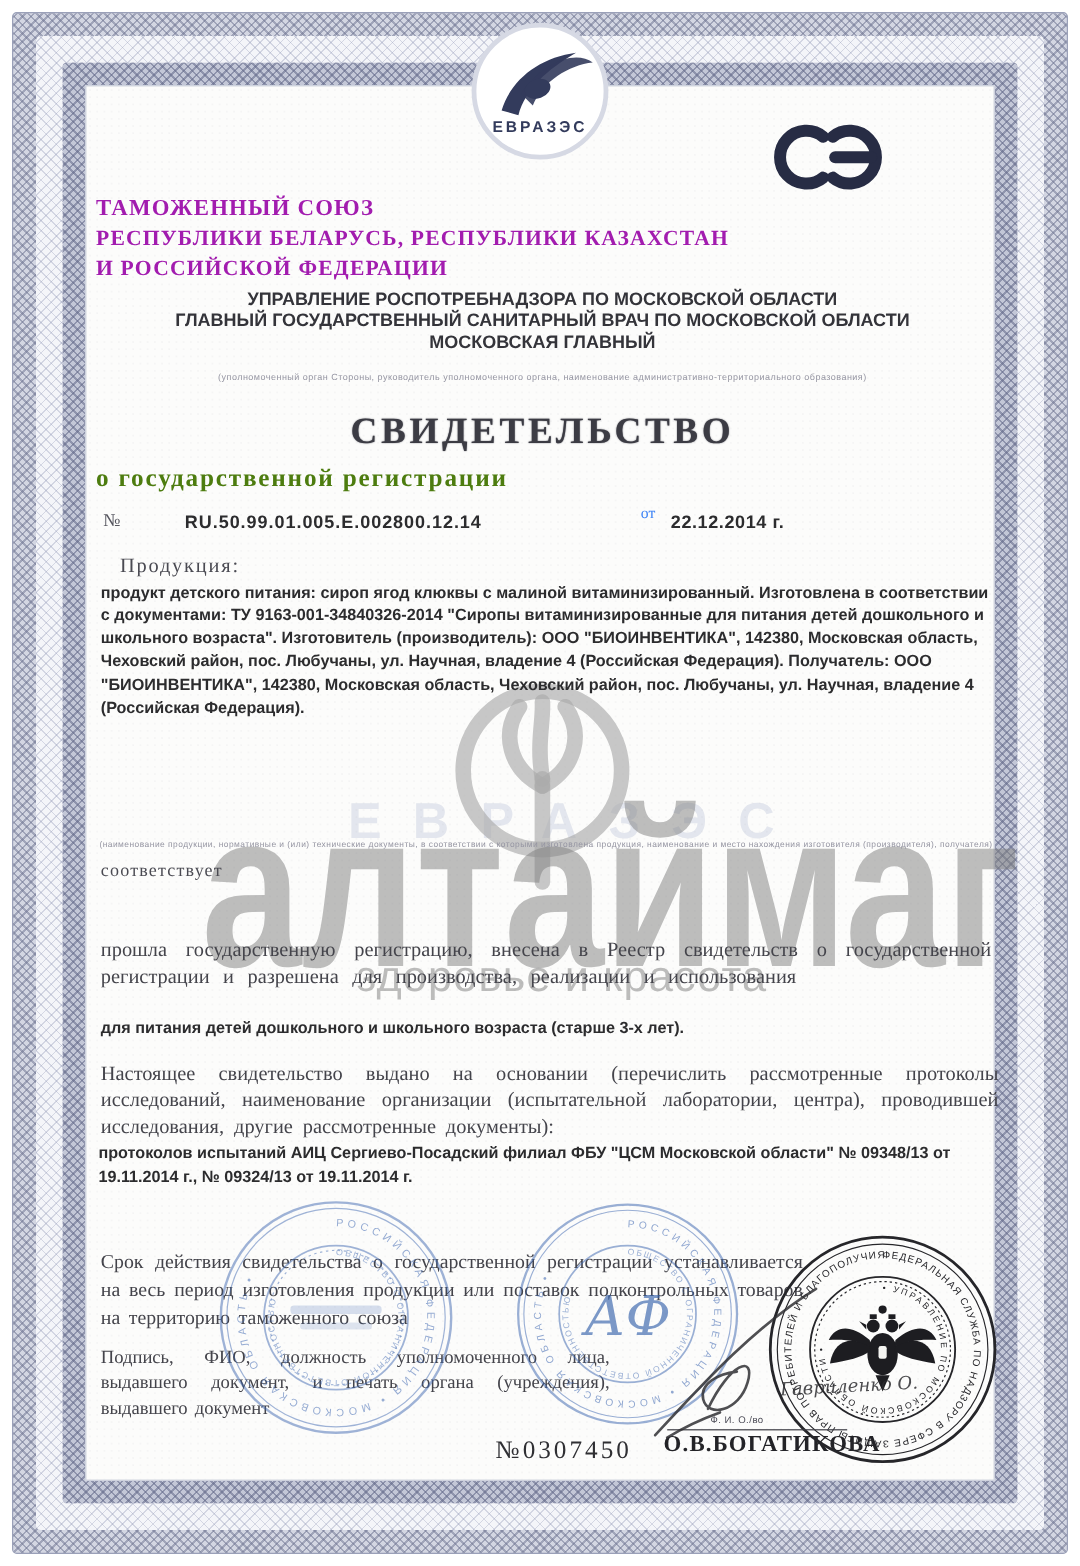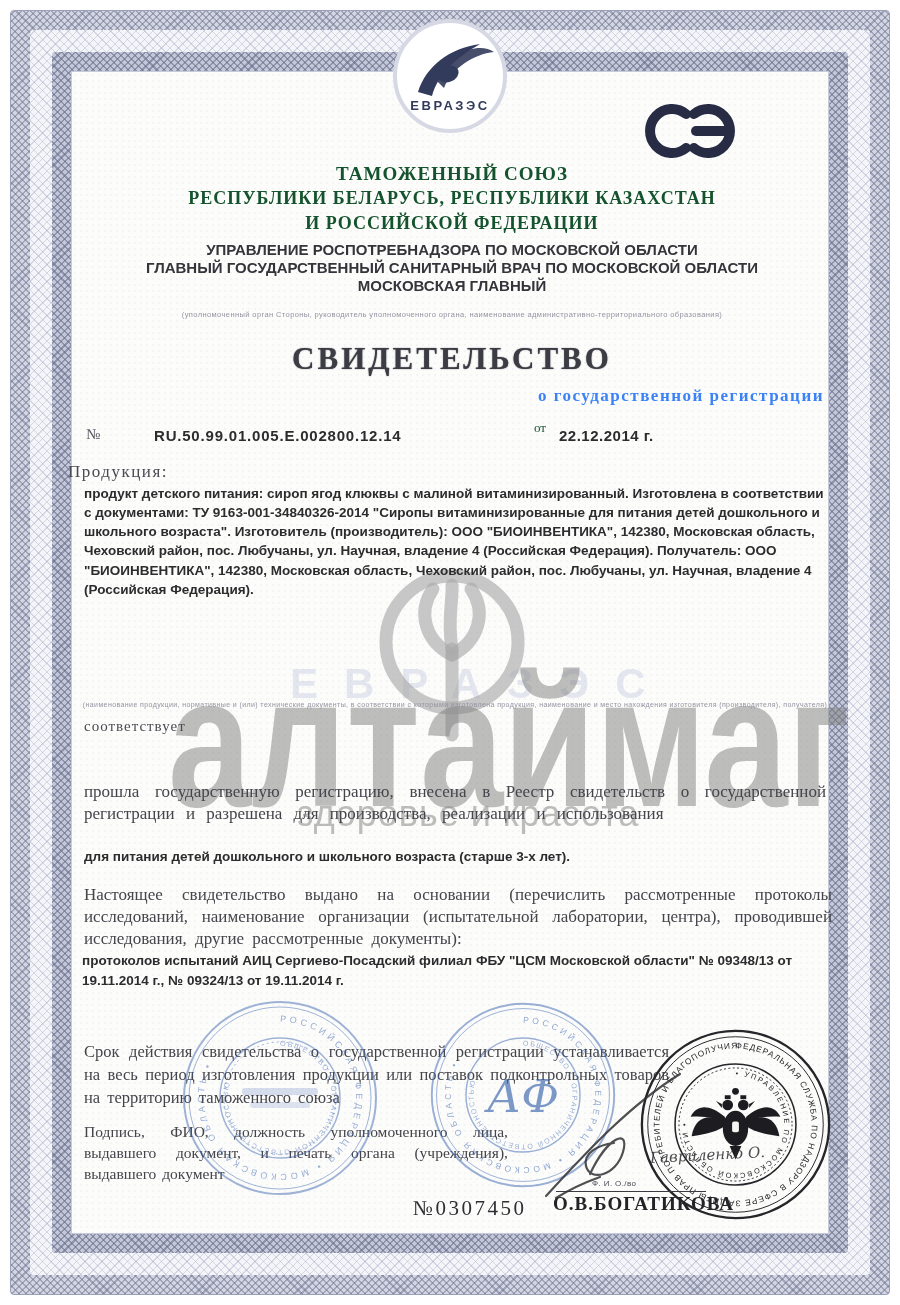--- a/index.html
+++ b/index.html
@@ -28,30 +28,30 @@
   .wm-ghost{top:660px;left:290px;font-size:42px;font-weight:bold;letter-spacing:26px;
             color:rgba(140,155,190,.22);font-family:"Liberation Sans",sans-serif;z-index:2;}
   .wm-brand{top:650px;left:168px;font-size:185px;font-weight:bold;line-height:1;
             font-family:"Liberation Sans",sans-serif;color:rgba(125,125,125,.5);
             transform:scaleX(.81);transform-origin:left top;white-space:nowrap;z-index:2;}
   .wm-tagline{top:793px;left:297px;font-size:36px;letter-spacing:1px;
             font-family:"Liberation Sans",sans-serif;color:rgba(135,135,135,.55);z-index:2;text-align:right;}
   .wm-logo{left:367px;top:557px;z-index:2;}
 
   
-  .h-serif{left:80px;width:744px;text-align:center;font-weight:bold;color:#14532d;
+  .h-serif{left:80px;width:744px;font-weight:bold;color:#a21caf;
            letter-spacing:1px;z-index:3;font-family:Liberation Serif, serif;}
   .h-sans{left:80px;width:744px;text-align:center;font-weight:bold;color:#34343a;
           font-family:"Liberation Sans",sans-serif;z-index:3;}
   .note{color:#9595a2;font-size:7.5px;letter-spacing:.4px;z-index:3;
         font-family:"Liberation Sans",sans-serif;}
   .title{left:80px;top:341px;width:744px;text-align:center;font-size:31px;font-weight:bold;
          letter-spacing:3px;color:#3c3c44;text-shadow:0 0 1.2px rgba(60,60,70,.8);z-index:3;}
-  .subtitle{left:80px;top:386px;width:744px;text-align:right;font-size:17px;font-weight:bold;
-         letter-spacing:1.5px;color:#3b82f6;z-index:3;}
+  .subtitle{left:80px;top:386px;width:744px;text-align:left;font-size:21px;font-weight:bold;
+         letter-spacing:1.5px;color:#4d7c0f;z-index:3;}
 
   .sans-b{font-family:"Liberation Sans",sans-serif;font-weight:bold;color:#2c2c2e;z-index:3;}
   .serif-t{color:#44444b;z-index:3;}
 
   .just{text-align:justify;}
   .sig-line{left:556px;top:1191px;width:150px;height:1px;background:#3b3b42;z-index:6;}
 
   .stamp{z-index:4;}
   .handwrite{left:650px;top:1146px;font-family:"DejaVu Serif",serif;font-style:italic;
              font-size:15px;color:rgba(45,45,48,.85);transform:rotate(-3deg);z-index:6;}
@@ -105,24 +105,24 @@
   <div class="abs h-sans" style="top:241px;font-size:15px;">УПРАВЛЕНИЕ РОСПОТРЕБНАДЗОРА ПО МОСКОВСКОЙ ОБЛАСТИ</div>
   <div class="abs h-sans" style="top:259px;font-size:15px;">ГЛАВНЫЙ ГОСУДАРСТВЕННЫЙ САНИТАРНЫЙ ВРАЧ ПО МОСКОВСКОЙ ОБЛАСТИ</div>
   <div class="abs h-sans" style="top:277px;font-size:15px;">МОСКОВСКАЯ ГЛАВНЫЙ</div>
   <div class="abs note" style="top:310px;left:80px;width:744px;text-align:center;">(уполномоченный орган Стороны, руководитель уполномоченного органа, наименование административно-территориального образования)</div>
 
   <div class="abs title">СВИДЕТЕЛЬСТВО</div>
   <div class="abs subtitle">о государственной регистрации</div>
 
   <div class="abs serif-t" style="left:86px;top:426px;font-size:15px;color:#55555e;">№</div>
   <div class="abs sans-b" style="left:110px;top:427px;font-size:15px;letter-spacing:.8px;margin-left:44px;">RU.50.99.01.005.E.002800.12.14</div>
-  <div class="abs serif-t" style="left:534px;top:420px;font-size:13px;color:#14532d;">от</div>
+  <div class="abs serif-t" style="left:534px;top:420px;font-size:13px;color:#3b82f6;">от</div>
   <div class="abs sans-b" style="left:559px;top:427px;font-size:15px;letter-spacing:.5px;">22.12.2014 г.</div>
 
-  <div class="abs serif-t" style="left:68px;top:462px;font-size:17px;letter-spacing:1.5px;color:#4a4a52;">Продукция:</div>
+  <div class="abs serif-t" style="left:100px;top:462px;font-size:17px;letter-spacing:1.5px;color:#4a4a52;">Продукция:</div>
   <div class="abs sans-b" style="left:84px;top:484px;width:740px;font-size:13.5px;line-height:1.42;">продукт детского питания: сироп ягод клюквы с малиной витаминизированный. Изготовлена в соответствии с документами: ТУ 9163-001-34840326-2014 "Сиропы витаминизированные для питания детей дошкольного и школьного возраста". Изготовитель (производитель): ООО "БИОИНВЕНТИКА", 142380, Московская область, Чеховский район, пос. Любучаны, ул. Научная, владение 4 (Российская Федерация).  Получатель: ООО "БИОИНВЕНТИКА", 142380, Московская область, Чеховский район, пос. Любучаны, ул. Научная, владение 4 (Российская Федерация).</div>
   <div class="abs note" style="top:701px;left:82px;width:746px;text-align:center;font-size:7px;">(наименование продукции, нормативные и (или) технические документы, в соответствии с которыми изготовлена продукция, наименование и место нахождения изготовителя (производителя), получателя)</div>
 
   <div class="abs serif-t" style="left:84px;top:718px;font-size:15px;letter-spacing:1px;color:#4a4a52;">соответствует</div>
 
   <div class="abs serif-t just" style="left:84px;top:781px;width:742px;font-size:17px;line-height:1.3;word-spacing:7px;">прошла государственную регистрацию, внесена в Реестр свидетельств о государственной регистрации и разрешена для производства, реализации и использования</div>
   <div class="abs sans-b" style="left:84px;top:849px;width:740px;font-size:13.5px;">для питания детей дошкольного и школьного возраста (старше 3-х лет).</div>
 
   <div class="abs serif-t just" style="left:84px;top:884px;width:748px;font-size:17px;line-height:1.3;word-spacing:4px;">Настоящее свидетельство выдано на основании (перечислить рассмотренные протоколы исследований, наименование организации (испытательной лаборатории, центра), проводившей исследования, другие рассмотренные документы):</div>
   <div class="abs sans-b" style="left:82px;top:951px;width:748px;font-size:13.5px;line-height:1.45;">протоколов испытаний АИЦ Сергиево-Посадский филиал ФБУ "ЦСМ Московской области" № 09348/13 от 19.11.2014 г., № 09324/13 от 19.11.2014 г.</div>

